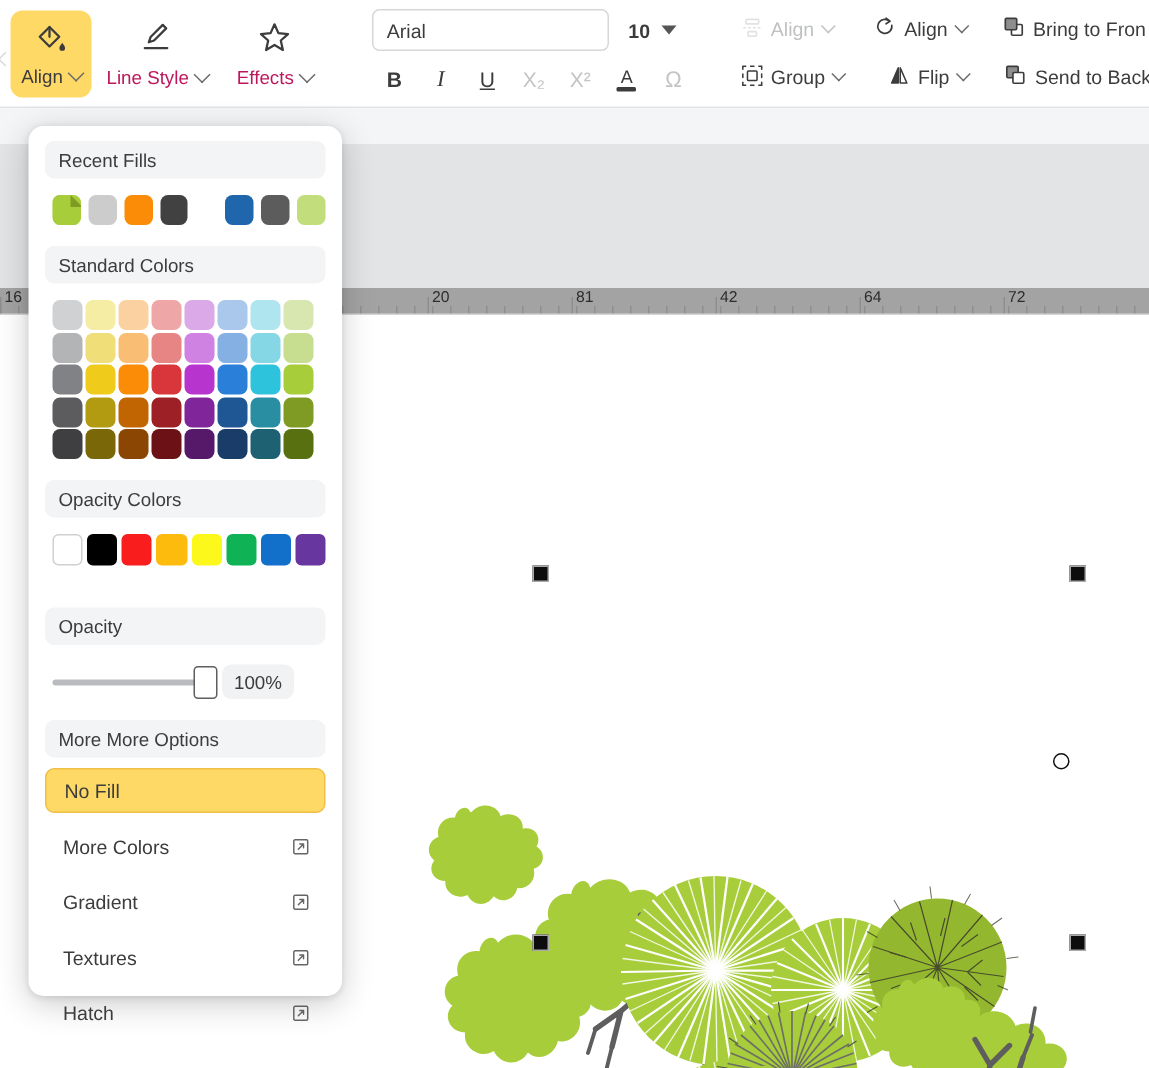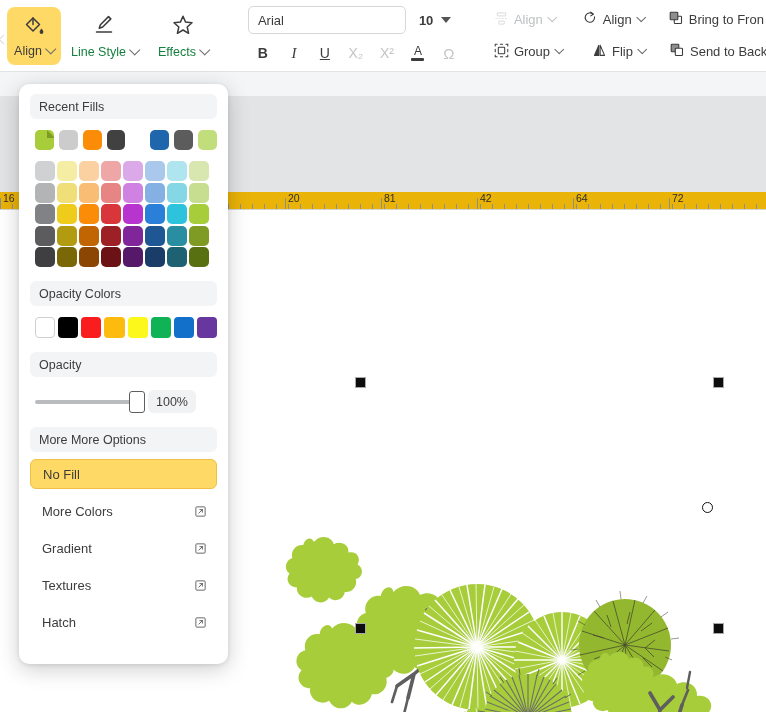--- a/index.html
+++ b/index.html
@@ -32,21 +32,21 @@
   }
   .bigbtn.active { background:#ffd966; }
   .bigbtn .bi { height:24px; display:flex; align-items:flex-end; }
   .bigbtn .cap { font-size:12.5px; color:#3c3c3c; display:flex; align-items:center; gap:4px; white-space:nowrap; }
 
   .wbtn {
     height:58px; border-radius:8px; border:none; background:transparent; cursor:pointer;
     display:flex; flex-direction:column; align-items:center; justify-content:center; gap:5px;
     padding:0 10px;
   }
-  .wbtn .cap { font-size:12.5px; color:#15803d; display:flex; align-items:center; gap:4px; white-space:nowrap; }
+  .wbtn .cap { font-size:12.5px; color:#be185d; display:flex; align-items:center; gap:4px; white-space:nowrap; }
 
   .chev { display:inline-block; width:8px; height:8px; border-right:1.4px solid #6b6b6b;
           border-bottom:1.4px solid #6b6b6b; transform:rotate(45deg) translate(-1px,-2px); }
   .chev.sm { width:7px; height:7px; }
 
   
   .fontcol { display:flex; flex-direction:column; justify-content:center; gap:7px; padding:0 4px; }
   .fontrow1 { display:flex; align-items:center; gap:6px; }
   .fontname {
     width:158px; height:28px; border:1px solid #d6d7d9; border-radius:5px;
@@ -73,21 +73,21 @@
             display:flex; align-items:center; gap:5px; padding:0 6px; font-size:13px; color:#3c3c3c; white-space:nowrap;}
   .arrbtn.dim, .arrbtn.dim .chev { color:#bfc0c2; border-color:#bfc0c2; }
   .arrbtn.dim svg { opacity:.45; }
 
   
   .subbar { position:absolute; left:0; top:72px; width:766px; height:24px; background:#f4f5f7; }
   .workspace { position:absolute; left:0; top:96px; width:766px; height:616px; background:#e2e4e6; }
 
   .ruler-h {
     position:absolute; left:0; top:192px; width:766px; height:18px;
-    background:#eab308; border-bottom:1px solid #d3d5d8; overflow:hidden;
+    background:#a3a3a3; border-bottom:1px solid #d3d5d8; overflow:hidden;
   }
   .tick { position:absolute; bottom:0; width:1px; background:#8d8f92; }
   .tick.maj { height:11px; }
   .tick.min { height:5px; }
   .rlabel { position:absolute; top:0px; font-size:10.5px; color:#2d2d2d; font-family:"Liberation Sans",sans-serif; }
 
   .canvas {
     position:absolute; left:0px; top:210px; width:766px; height:502px; background:#ffffff;
   }
 
@@ -629,20 +629,23 @@
           </svg></div>
         <div class="sw" style="background: rgb(204, 204, 204);"></div>
         <div class="sw" style="background: rgb(250, 140, 7);"></div>
         <div class="sw" style="background: rgb(65, 65, 65);"></div>
         <div class="gap-sp"></div>
         <div class="sw" style="background: rgb(31, 102, 172);"></div>
         <div class="sw" style="background: rgb(92, 92, 92);"></div>
         <div class="sw" style="background: rgb(194, 221, 124);"></div>
       </div>
 
+    <div class="sect-head" style="margin-top:14px;">
+      <span>Standard Colors</span>
+    </div>
     <div class="std-grid" id="std-grid">
         <div class="sw" style="background: rgb(208, 209, 211);"></div>
         <div class="sw" style="background: rgb(246, 237, 164);"></div>
         <div class="sw" style="background: rgb(251, 209, 161);"></div>
         <div class="sw" style="background: rgb(239, 166, 166);"></div>
         <div class="sw" style="background: rgb(219, 168, 232);"></div>
         <div class="sw" style="background: rgb(170, 200, 236);"></div>
         <div class="sw" style="background: rgb(174, 229, 239);"></div>
         <div class="sw" style="background: rgb(216, 231, 176);"></div>
         <div class="sw" style="background: rgb(179, 180, 182);"></div>
@@ -686,21 +689,21 @@
         <div class="sw white" style="background: rgb(255, 255, 255);"></div>
         <div class="sw" style="background: rgb(0, 0, 0);"></div>
         <div class="sw" style="background: rgb(250, 29, 29);"></div>
         <div class="sw" style="background: rgb(253, 187, 13);"></div>
         <div class="sw" style="background: rgb(252, 248, 28);"></div>
         <div class="sw" style="background: rgb(15, 179, 85);"></div>
         <div class="sw" style="background: rgb(18, 112, 203);"></div>
         <div class="sw" style="background: rgb(104, 54, 159);"></div>
       </div>
 
-    <div class="sect-head" style="margin-top:14px;align-items:center;">
+    <div class="sect-head" style="margin-top:28px;align-items:center;">
       <span>Opacity</span>
     </div>
     <div class="opacity-row">
       <div class="slider-track">
         <div class="slider-thumb"></div>
       </div>
       <div class="op-val">100%</div>
     </div>
 
     <div class="sect-head mfo-head">

